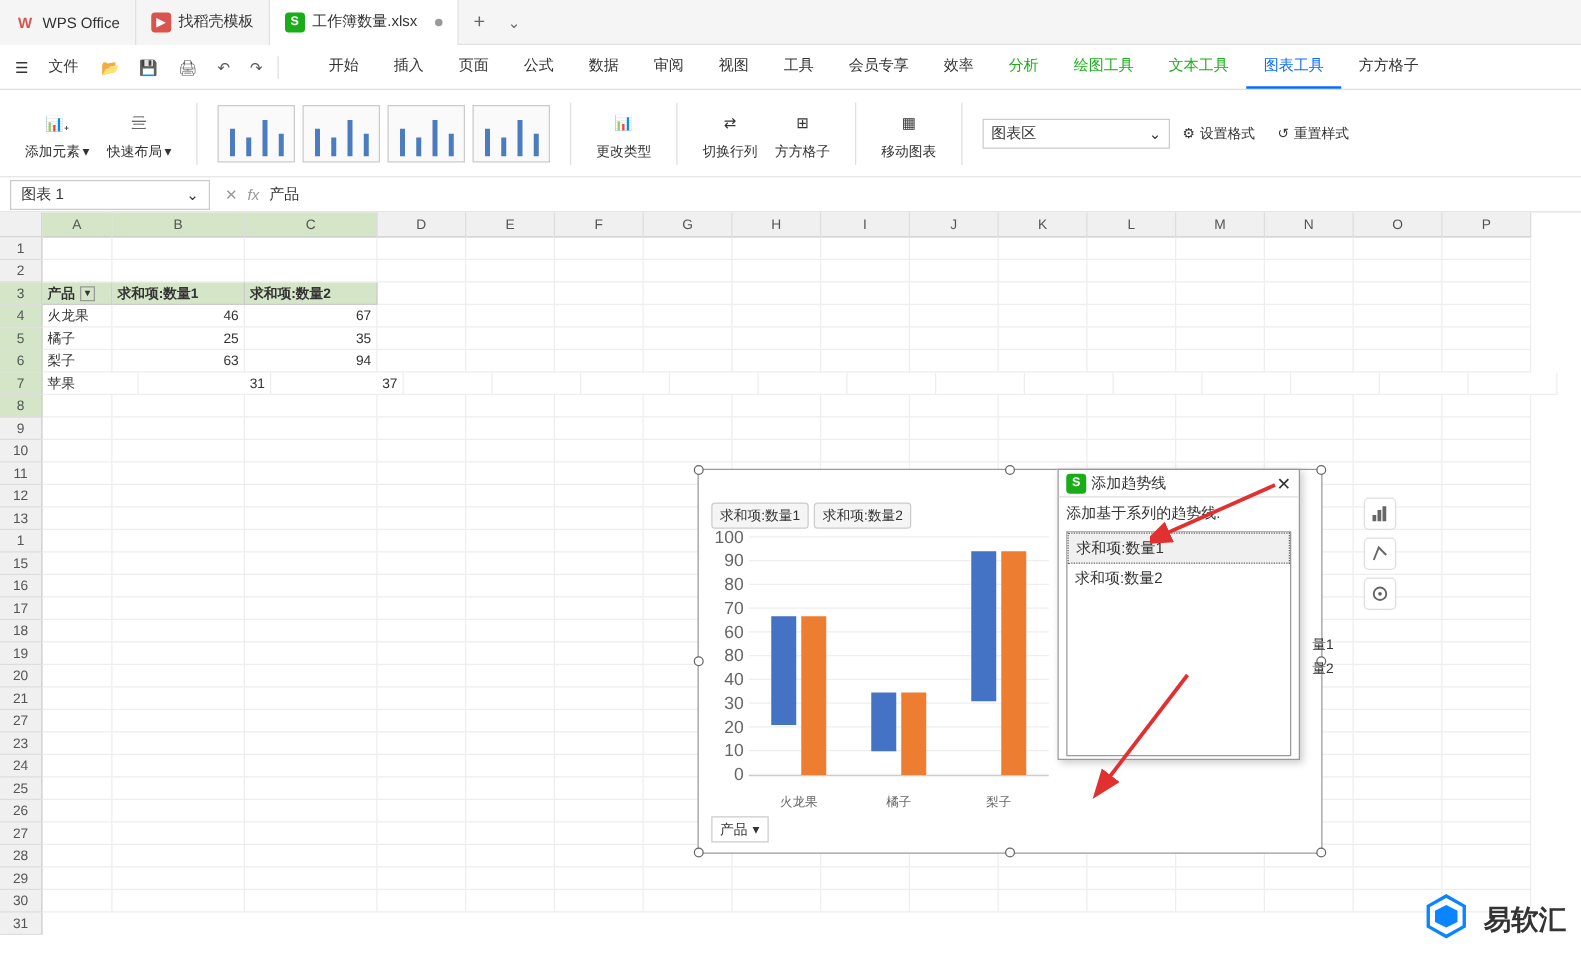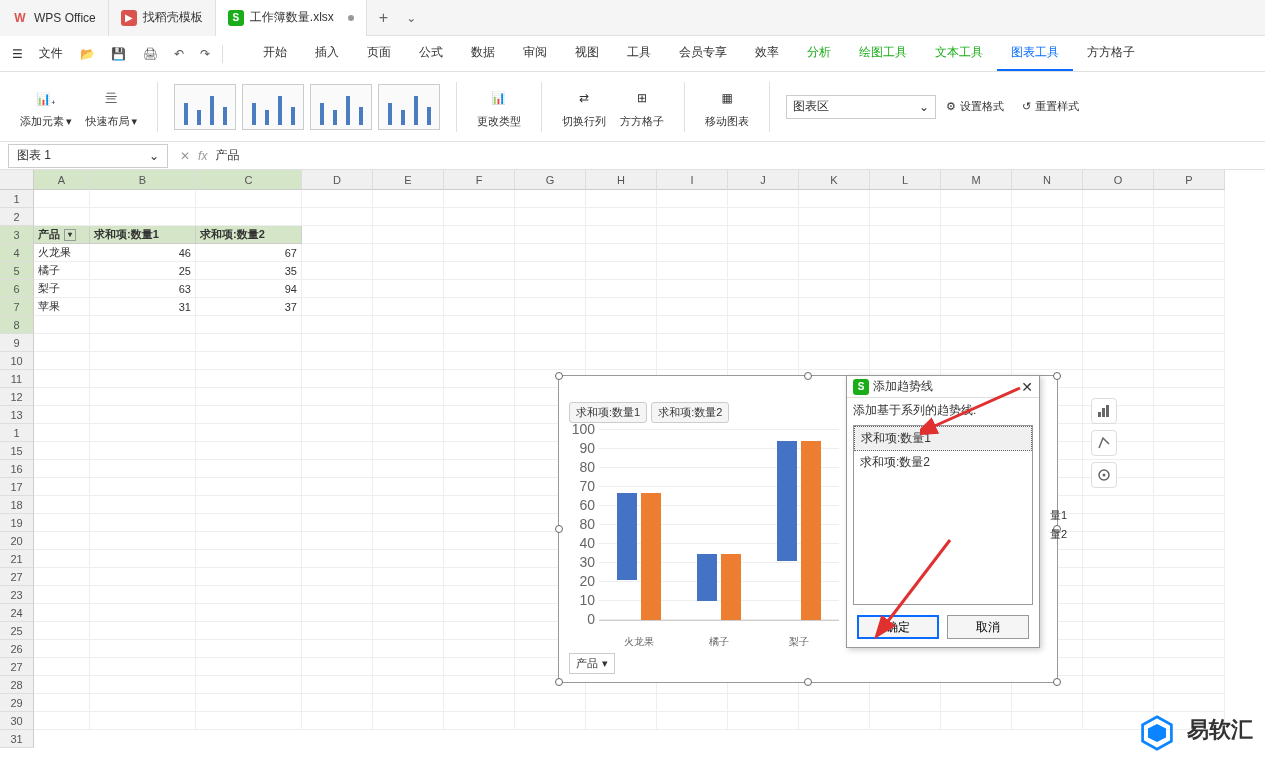--- a/index.html
+++ b/index.html
@@ -103,21 +103,21 @@
 .dialog-btn.primary { border: 2px solid #0a6cff; }
 
 
 .side-toolbar { position: absolute; right: 148px; top: 398px; display: flex; flex-direction: column; gap: 6px; z-index: 5; }
 .side-btn { width: 26px; height: 26px; border: 1px solid #ddd; border-radius: 4px; background: #fff; display: flex; align-items: center; justify-content: center; cursor: pointer; }
 
 
 .arrow { position: absolute; z-index: 20; pointer-events: none; }
 
 
-.watermark { position: absolute; right: 12px; bottom: 12px; display: flex; align-items: flex-start; gap: 12px; }
+.watermark { position: absolute; right: 12px; bottom: 12px; display: flex; align-items: flex-end; gap: 12px; }
 .watermark-icon { width: 36px; height: 36px; }
 .watermark-text { font-size: 22px; font-weight: bold; color: #333; }
 </style>
 </head>
 <body>
 
 <div class="titlebar">
   <div class="app-tab wps">
     <span class="wps-icon">W</span>
     <span>WPS Office</span>
@@ -430,21 +430,21 @@
             <div class="cell" style="width: 71px;"></div>
             <div class="cell" style="width: 71px;"></div>
             <div class="cell" style="width: 71px;"></div>
             <div class="cell" style="width: 71px;"></div>
             <div class="cell" style="width: 71px;"></div>
             <div class="cell" style="width: 71px;"></div>
             <div class="cell" style="width: 71px;"></div>
             <div class="cell" style="width: 71px;"></div>
           </div>
           <div class="grid-row">
-            <div class="cell" style="width: 56px;">苹果</div>
+            <div class="cell" style="width: 77px;">苹果</div>
             <div class="cell right" style="width: 106px;">31</div>
             <div class="cell right" style="width: 106px;">37</div>
             <div class="cell" style="width: 71px;"></div>
             <div class="cell" style="width: 71px;"></div>
             <div class="cell" style="width: 71px;"></div>
             <div class="cell" style="width: 71px;"></div>
             <div class="cell" style="width: 71px;"></div>
             <div class="cell" style="width: 71px;"></div>
             <div class="cell" style="width: 71px;"></div>
             <div class="cell" style="width: 71px;"></div>
@@ -949,24 +949,20 @@
   <div class="dialog-title">
     <span class="sheet-icon">S</span>
     <span>添加趋势线</span>
     <span class="dialog-close">✕</span>
   </div>
   <div class="dialog-label">添加基于系列的趋势线:</div>
   <div class="dialog-list">
     <div class="dialog-item selected">求和项:数量1</div>
     <div class="dialog-item">求和项:数量2</div>
   </div>
-  <div class="dialog-buttons">
-    <button class="dialog-btn primary">确定</button>
-    <button class="dialog-btn">取消</button>
-  </div>
 </div>
 
 <div class="side-toolbar">
   <div class="side-btn">
       <svg width="14" height="14" viewBox="0 0 14 14">
         <rect x="1" y="8" width="3" height="5" fill="#666"></rect>
         <rect x="5" y="4" width="3" height="9" fill="#666"></rect>
         <rect x="9" y="1" width="3" height="12" fill="#666"></rect>
       </svg>
     </div>

